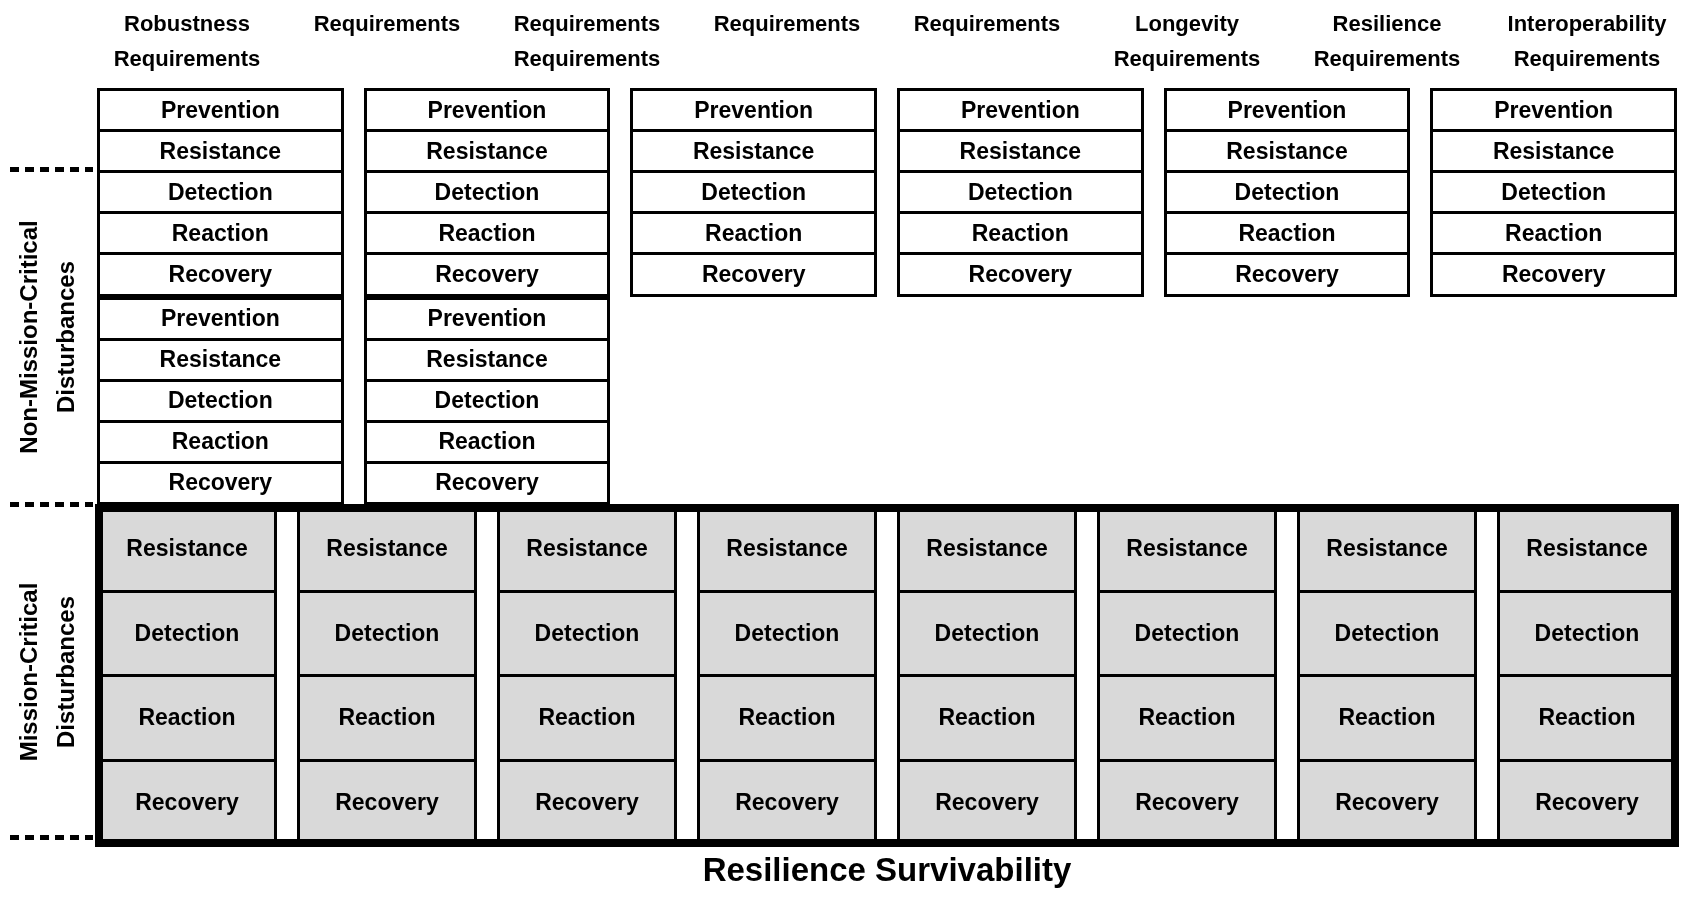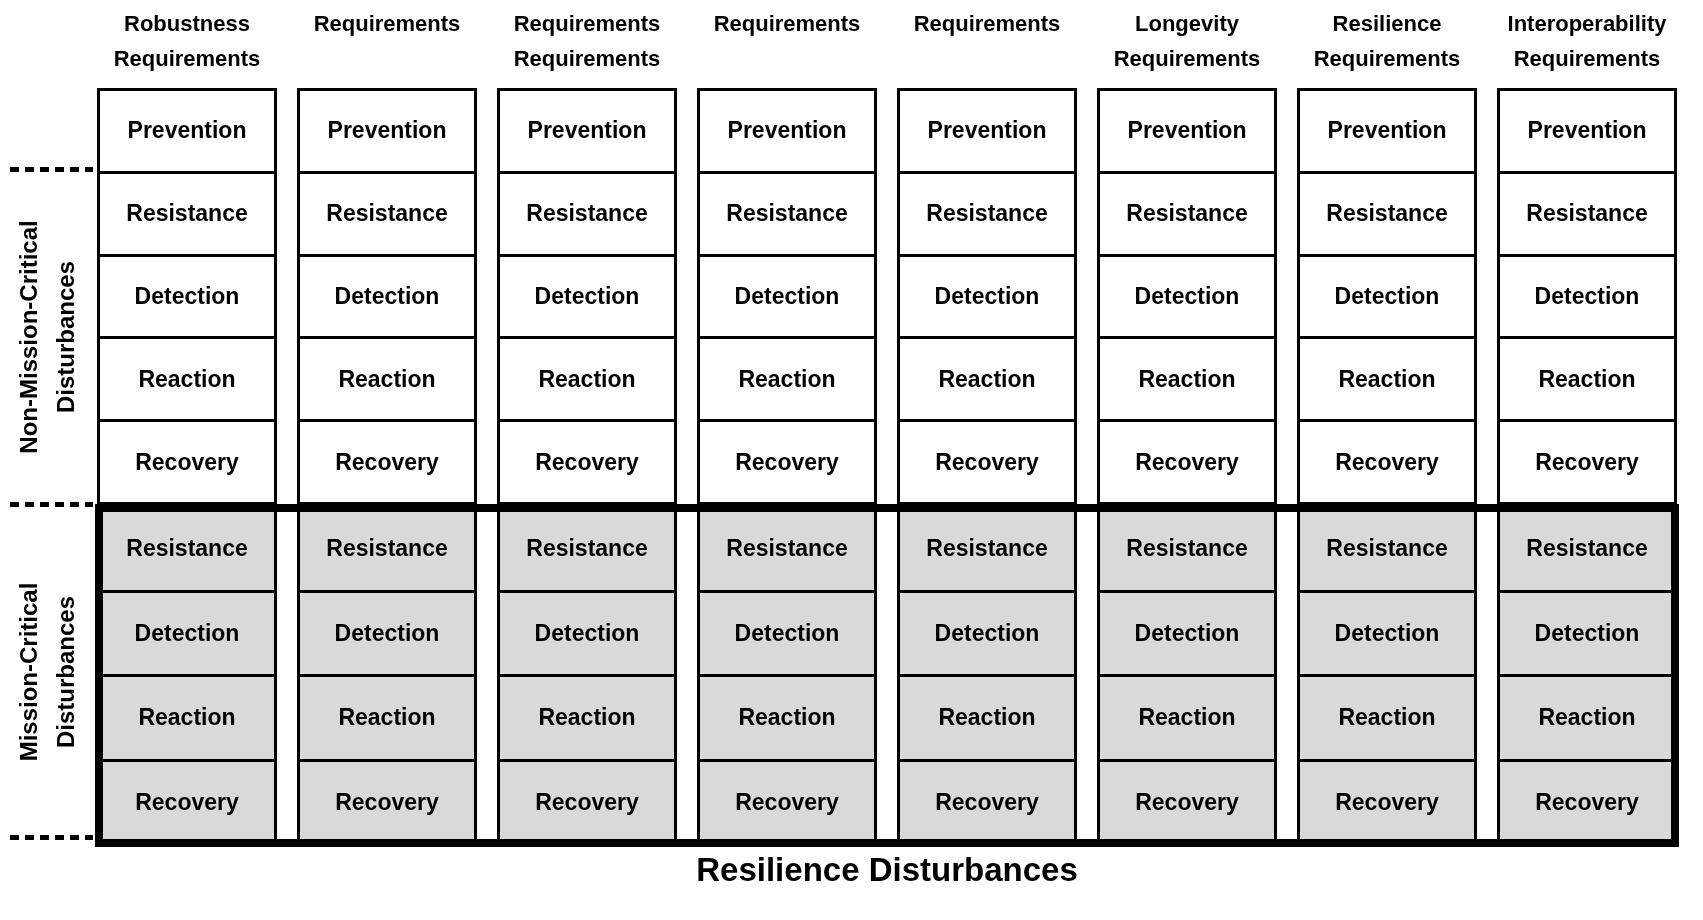--- a/index.html
+++ b/index.html
@@ -18,21 +18,21 @@
   .headers {
     left:97px; top:6px; width:1580px;
     display:grid; grid-template-columns:repeat(8,1fr); column-gap:20px;
   }
   .hdr { text-align:center; font-size:22px; line-height:35px; white-space:nowrap; }
   .hdr span { display:block; }
 
   
   .white-grid {
     left:97px; top:88px; width:1580px; height:417px;
-    display:grid; grid-template-columns:repeat(8,1fr); column-gap:20px;
+    display:grid; grid-template-columns:repeat(6,1fr); column-gap:20px;
   }
   .colbox {
     border:3px solid #000; background:#fff;
     display:flex; flex-direction:column;
   }
   .colbox .cell {
     flex:1; display:flex; align-items:center; justify-content:center;
     font-size:23px; border-bottom:3px solid #000; white-space:nowrap;
   }
   .colbox .cell:last-child { border-bottom:none; }
@@ -234,13 +234,13 @@
 
 <div class="abs side-label" id="label-ncd">
   <span>Non-Mission-Critical</span>
   <span>Disturbances</span>
 </div>
 <div class="abs side-label" id="label-mcd">
   <span>Mission-Critical</span>
   <span>Disturbances</span>
 </div>
 
-<div class="abs title">Resilience Disturbances</div>
+<div class="abs title">Resilience Survivability</div>
 
 </body></html>

